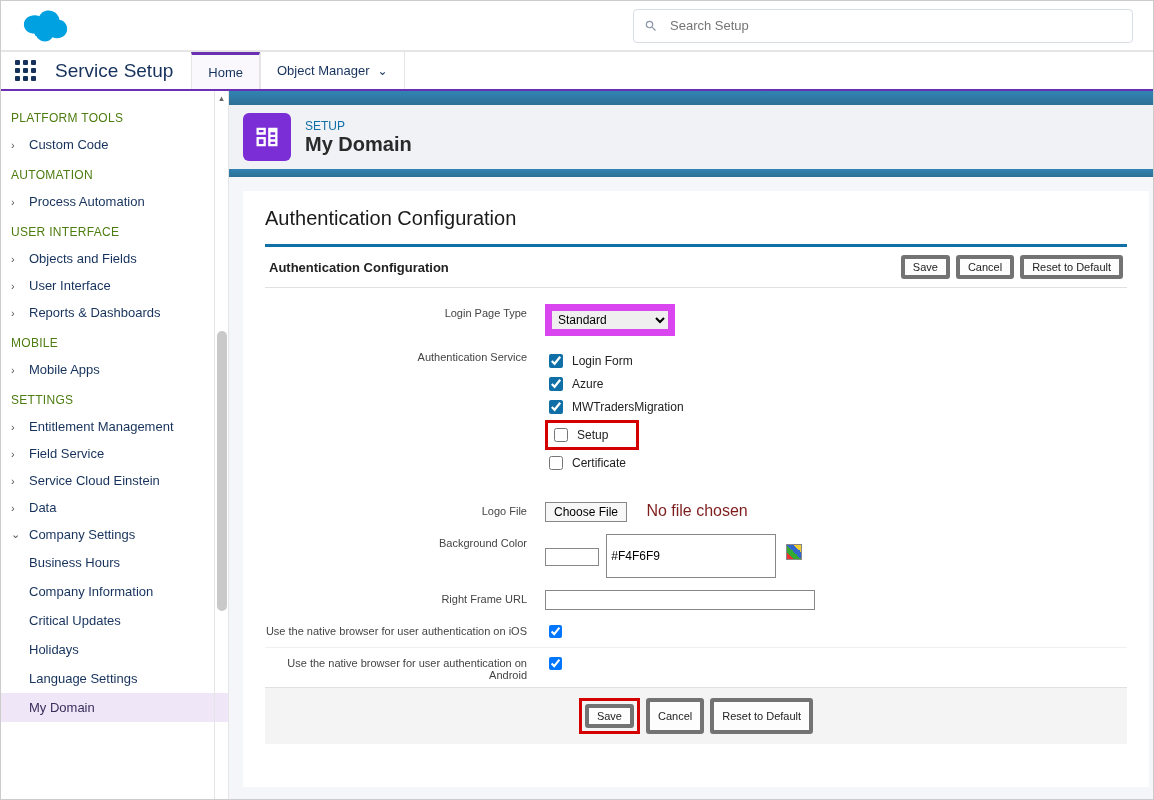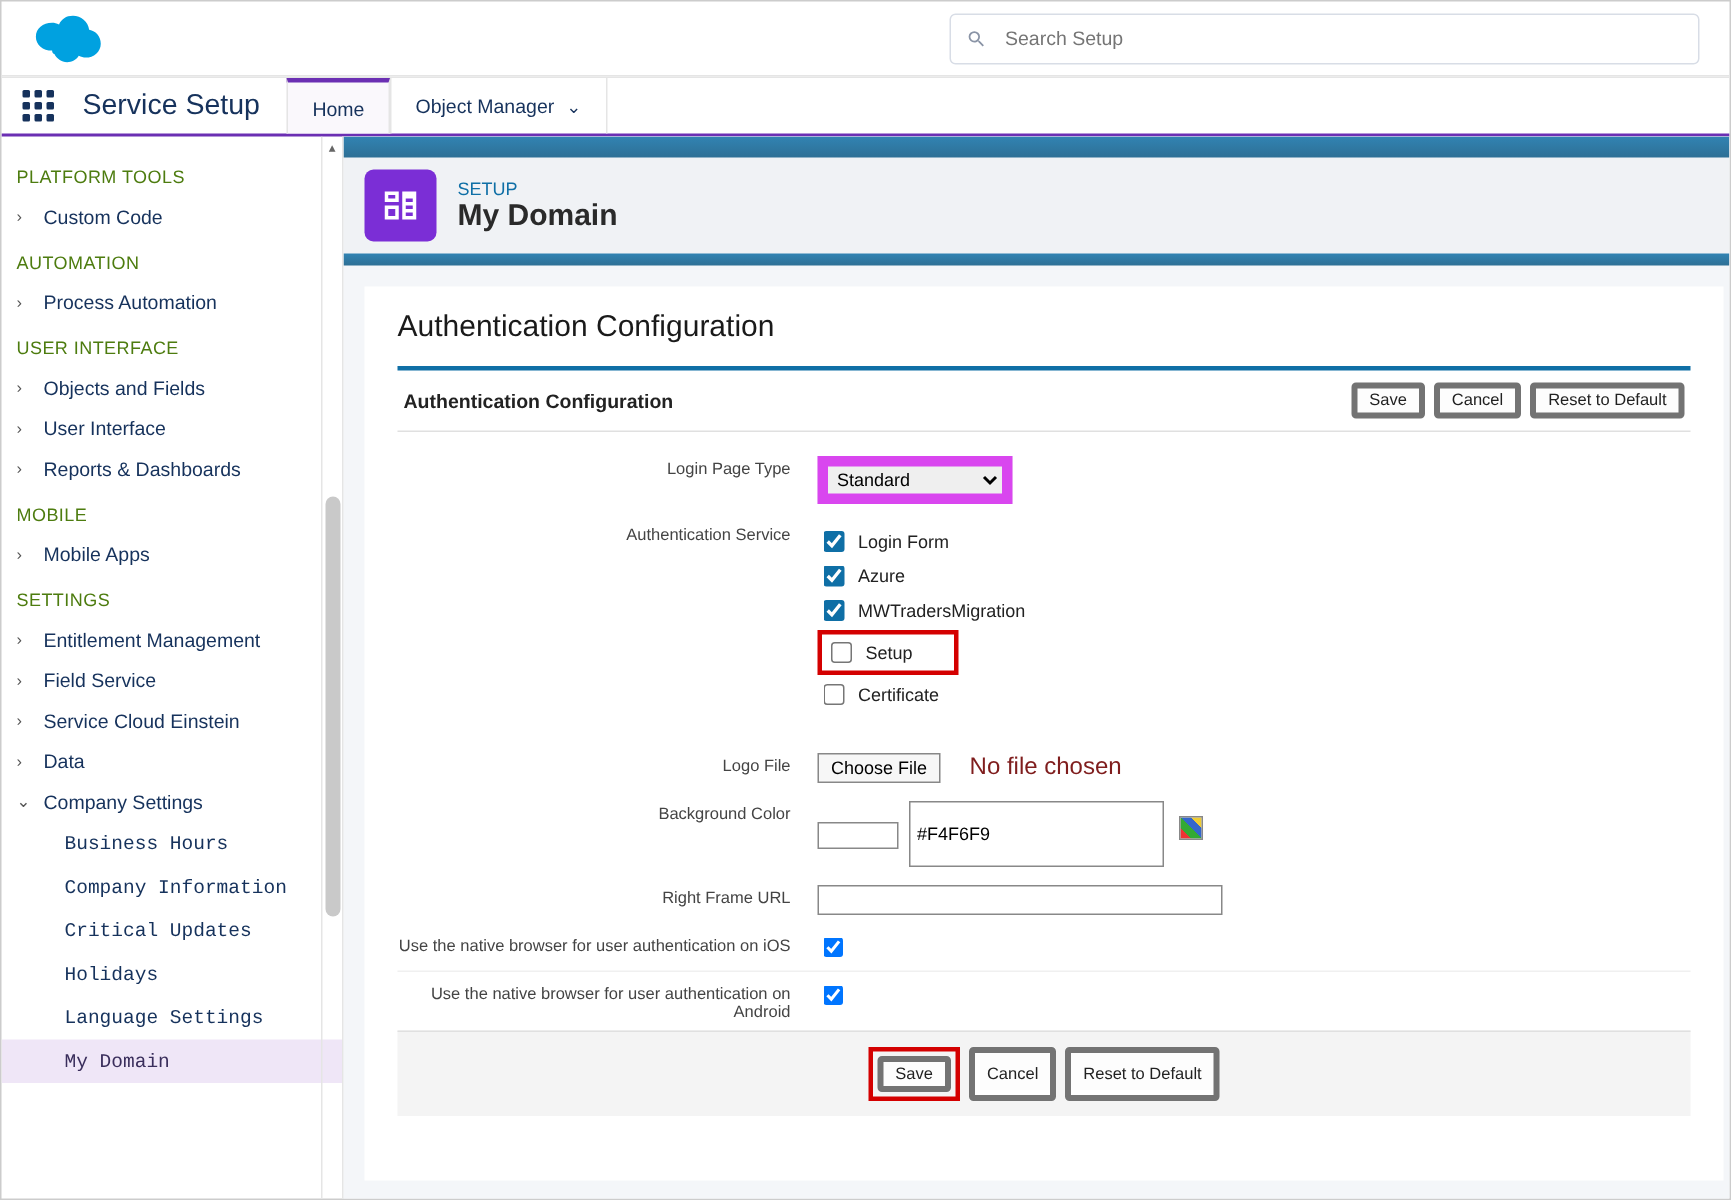--- a/index.html
+++ b/index.html
@@ -110,24 +110,23 @@
   .side-item {
     display: flex; align-items: center;
     padding: 6px 14px 6px 10px;
     color: #16325c;
     cursor: pointer;
   }
   .side-item .chev {
     width: 14px; font-size: 11px; color: #555; margin-right: 4px;
   }
   .side-sub {
-    padding: 7px 14px 7px 42px;
+    padding: 7px 14px 7px 28px;
     color: #16325c;
     cursor: pointer;
-    font-family: Liberation Mono, monospace;
   }
   .side-sub.active {
     background: #efe6f7;
     color: #3a2e5c;
   }
   
   .main {
     flex: 1;
     background: #f4f6f9;
     display: flex; flex-direction: column;

